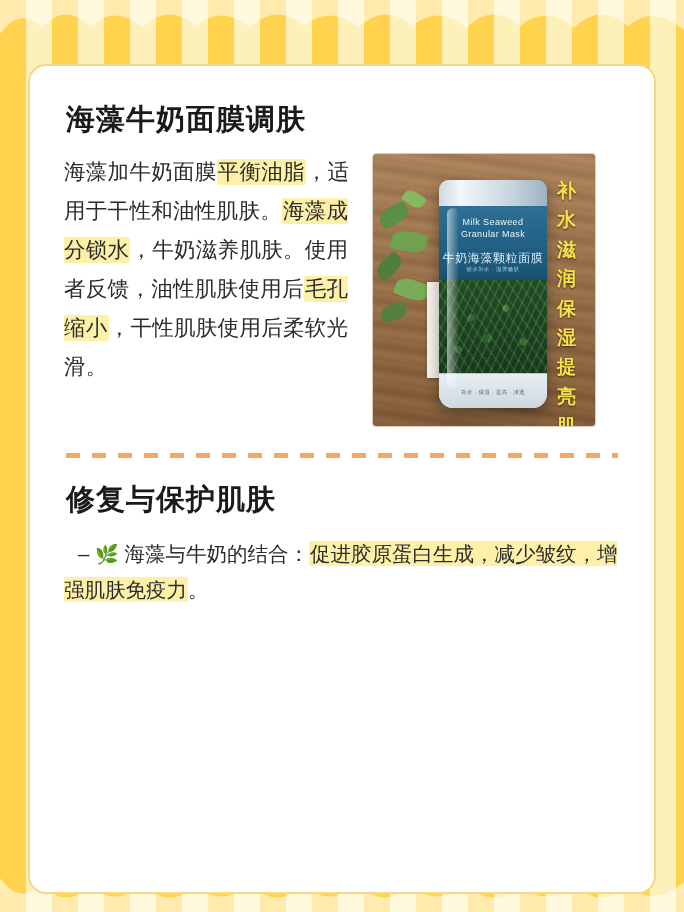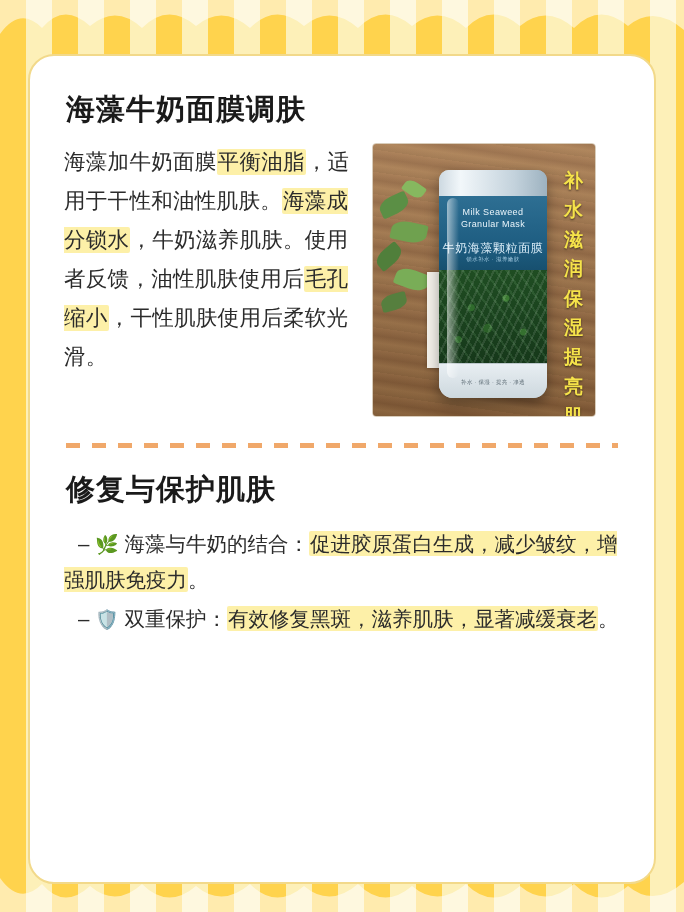--- a/index.html
+++ b/index.html
@@ -34,26 +34,26 @@
     width: 684px;
     height: 34px;
     pointer-events: none;
   }
   .scallop.top { top: 0; }
   .scallop.bottom { bottom: 0; transform: scaleY(-1); }
 
   .card {
     position: absolute;
     left: 28px;
-    top: 54px;
+    top: 64px;
     width: 628px;
     height: 830px;
     box-sizing: border-box;
     background: #ffffff;
-    border-radius: 26px;
+    border-radius: 18px;
     border: 2px solid #f2d98a;
     padding: 34px 34px 36px 34px;
     overflow: hidden;
   }
 
   
   .sec1-title {
     font-size: 29px;
     font-weight: bold;
     color: #1a1a1a;
@@ -223,21 +223,21 @@
     width: 12px; height: 180px;
     background: linear-gradient(90deg, rgba(255,255,255,.55), rgba(255,255,255,0));
     border-radius: 6px;
   }
 
   .photo-side {
     position: absolute;
     right: 4px;
     top: 22px;
     width: 34px;
-    text-align: center;
+    text-align: left;
     color: #f6e34a;
     font-size: 19px;
     font-weight: bold;
     line-height: 1.55;
     text-shadow: 0 1px 2px rgba(0,0,0,.6);
     letter-spacing: 1px;
   }
   .photo-side div { }
 
   
@@ -335,20 +335,15 @@
 
     <h2 class="sec2-title">修复与保护肌肤</h2>
 
 
     <div class="bullet">
       <span>–</span>
       <span class="emoji">🌿</span>
       <span>海藻与牛奶的结合：</span><span class="hl">促进胶原蛋白生成，减少皱纹，增强肌肤免疫力</span><span>。</span>
     </div>
 
-    <div class="bullet">
-      <span>–</span>
-      <span class="emoji">🛡️</span>
-      <span>双重保护：</span><span class="hl">有效修复黑斑，滋养肌肤，显著减缓衰老</span><span>。</span>
-    </div>
 
   </div>
 </div>
 
 </body></html>

